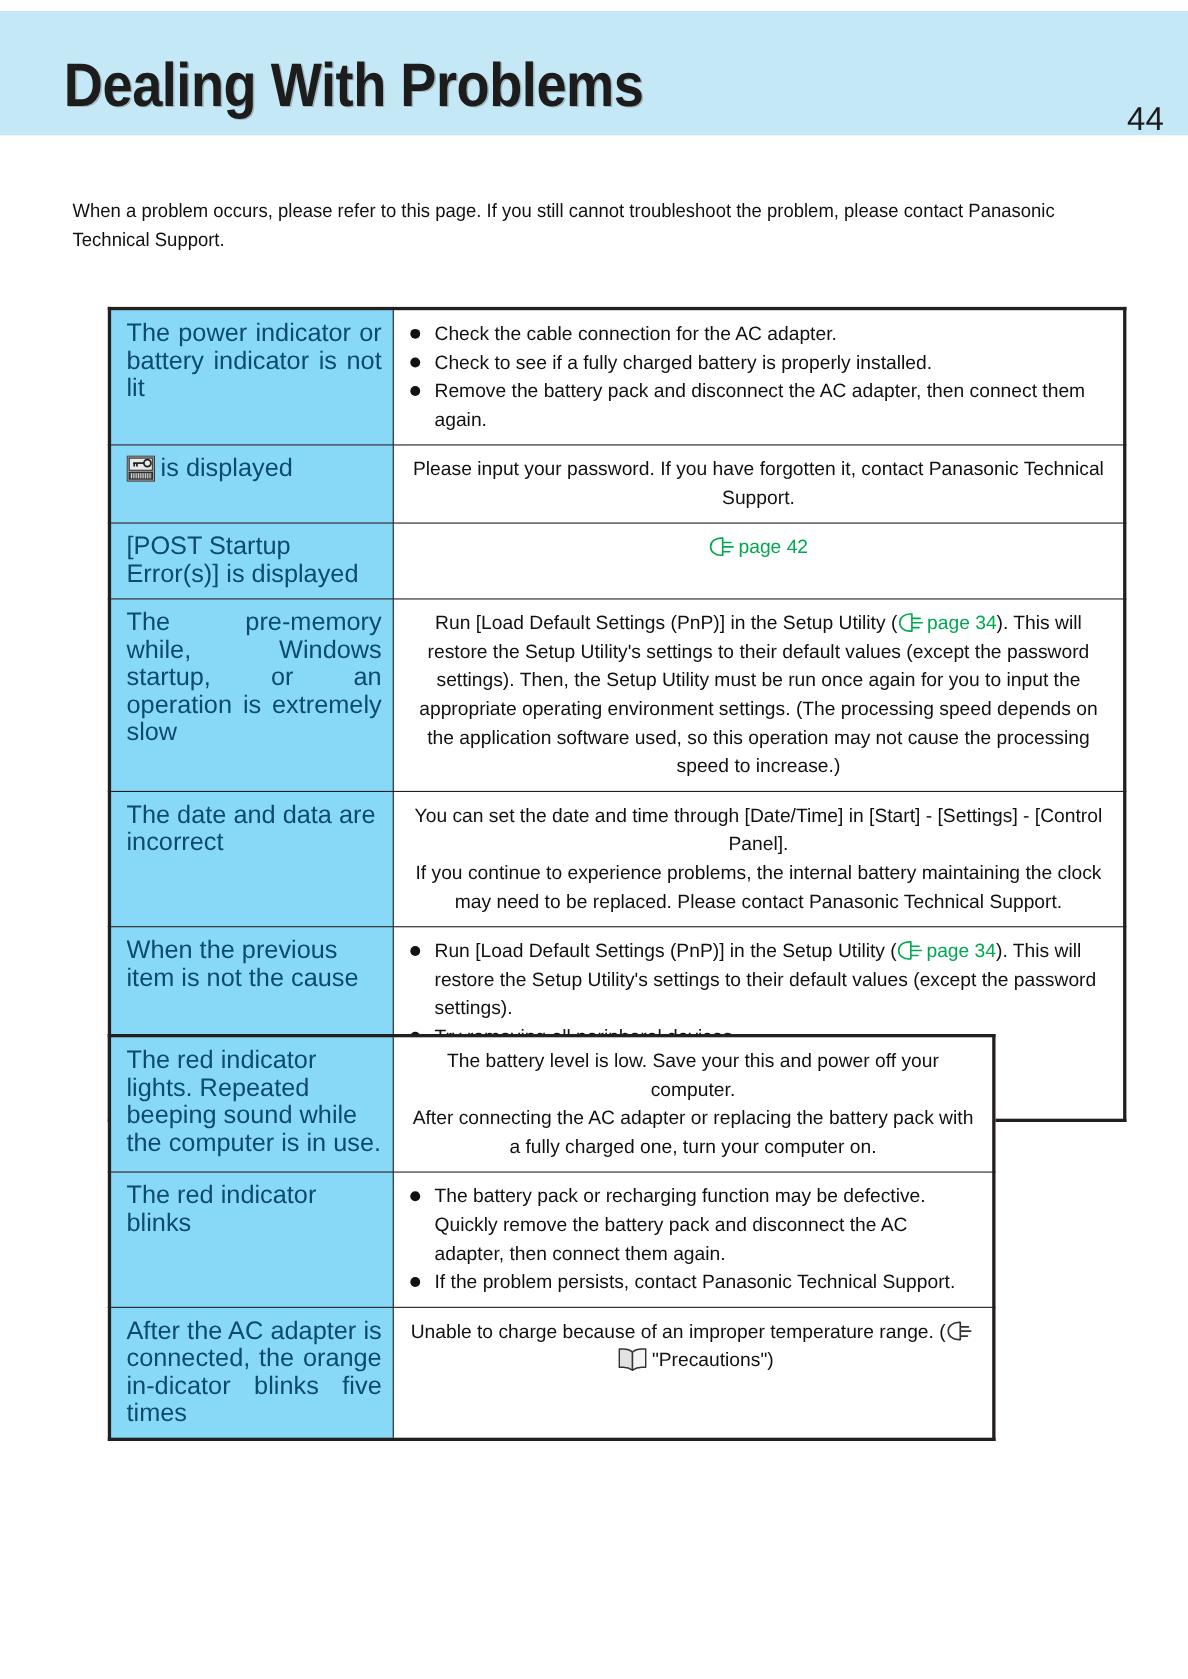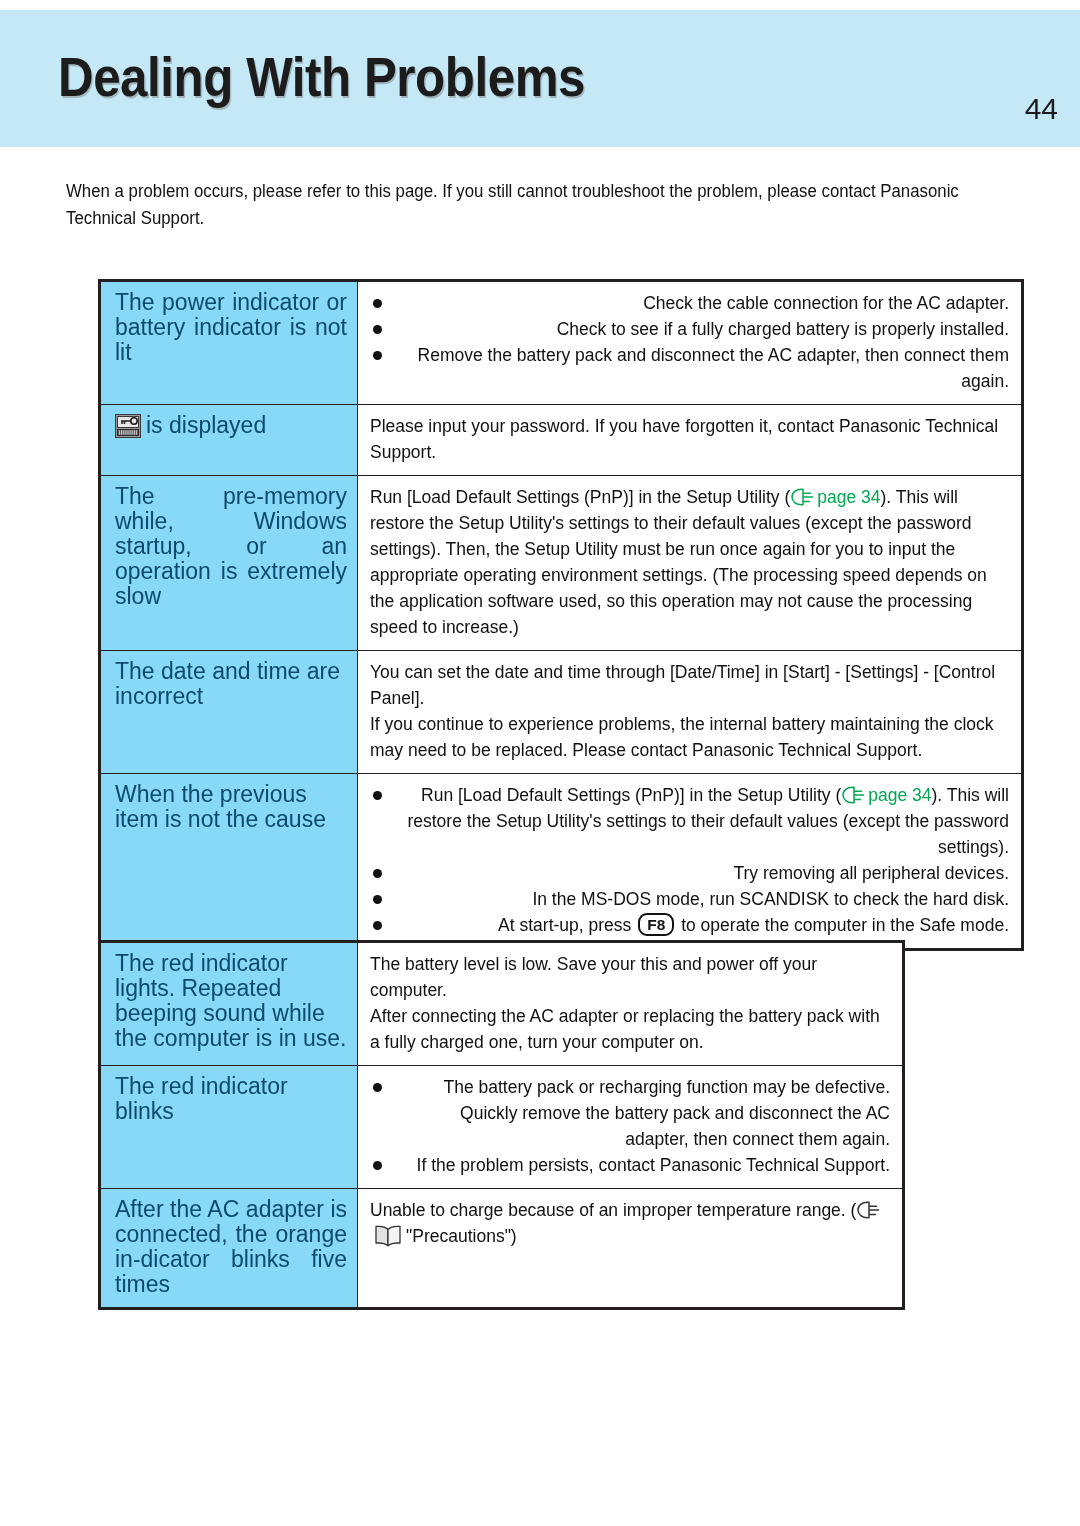--- a/index.html
+++ b/index.html
@@ -15,21 +15,21 @@
     color: #111111;
     overflow: hidden;
   }
 
   
   .header-banner {
     position: absolute;
     left: 0;
     top: 10px;
     width: 1080px;
-    height: 137px;
+    height: 113px;
     background: #c5e8f7;
     box-sizing: border-box;
   }
   .header-title {
     position: absolute;
     left: 58px;
     top: 34px;
     font-size: 56px;
     font-weight: bold;
     letter-spacing: -0.5px;
@@ -125,33 +125,32 @@
   
   ul.blist {
     list-style: none;
     margin: 0;
     padding: 0;
   }
   ul.blist > li {
     position: relative;
     padding-left: 25px;
     margin: 0;
-    text-align: right;
   }
   ul.blist > li::before {
     content: "";
     position: absolute;
     left: 3px;
     top: 9px;
     width: 9px;
     height: 9px;
     border-radius: 50%;
     background: #111;
   }
-  p.ln { margin: 0; }
+  p.ln { margin: 0; text-align: center; }
 
   
   .hand-icon {
     display: inline-block;
     vertical-align: -3px;
     width: 26px;
     height: 18px;
     margin-right: 1px;
   }
   .ref-link {
@@ -228,35 +227,45 @@
           <rect x="2.5" y="15.5" width="21" height="6" fill="#5d5d5d" stroke="#2a2a2a"></rect>
           <path d="M4.6 16.2 V20.8 M6.7 16.2 V20.8 M8.8 16.2 V20.8 M10.9 16.2 V20.8 M13 16.2 V20.8 M15.1 16.2 V20.8 M17.2 16.2 V20.8 M19.3 16.2 V20.8 M21.4 16.2 V20.8" stroke="#d8d8d8" stroke-width="0.9"></path>
         </svg>
       </span><span>is displayed</span>
     </td>
     <td class="sol">
       <p class="ln">Please input your password.  If you have forgotten it, contact Panasonic Technical Support.</p>
     </td>
   </tr>
 
+  <tr>
+    <td class="sym">
+      <div>[POST Startup Error(s)] is displayed</div>
+    </td>
+    <td class="sol">
+      <p class="ln"><span class="ref-link"><span class="hand-icon"><svg viewBox="0 0 26 18" width="26" height="18" aria-hidden="true">
+                  <path d="M11.5 1.2 C6.2 1.2 2 4.3 2 9 C2 13.7 6.2 16.8 11.5 16.8 L13 16.8 L13 13.6 L19.5 13.6 M13 9.1 L22.5 9.1 M13 5.2 L20.5 5.2 M13 16.8 C13 14.6 13 11.3 13 9.1 C13 7 13 3.4 13 1.2 L11.5 1.2" fill="none" stroke="#00a84f" stroke-width="1.5" stroke-linecap="round" stroke-linejoin="round"></path>
+                </svg></span><span class="reftext">page 42</span></span></p>
+    </td>
+  </tr>
 
   <tr>
     <td class="sym">
       <div class="just">The pre-memory while, Windows startup, or an operation is extremely slow</div>
     </td>
     <td class="sol">
       <p class="ln"><span>Run [Load Default Settings (PnP)] in the Setup Utility (</span><span class="ref-link"><span class="hand-icon"><svg viewBox="0 0 26 18" width="26" height="18" aria-hidden="true">
                   <path d="M11.5 1.2 C6.2 1.2 2 4.3 2 9 C2 13.7 6.2 16.8 11.5 16.8 L13 16.8 L13 13.6 L19.5 13.6 M13 9.1 L22.5 9.1 M13 5.2 L20.5 5.2 M13 16.8 C13 14.6 13 11.3 13 9.1 C13 7 13 3.4 13 1.2 L11.5 1.2" fill="none" stroke="#00a84f" stroke-width="1.5" stroke-linecap="round" stroke-linejoin="round"></path>
                 </svg></span><span class="reftext">page 34</span></span><span>). This will restore the Setup Utility's settings to their default values (except the password settings).  Then, the Setup Utility must be run once again for you to input the appropriate operating environment settings.  (The processing speed depends on the application software used, so this operation may not cause the processing speed to increase.)</span></p>
     </td>
   </tr>
 
   <tr>
     <td class="sym">
-      <div>The date and time are incorrect</div>
+      <div>The date and data are incorrect</div>
     </td>
     <td class="sol">
       <p class="ln">You can set the date and time through [Date/Time] in [Start] - [Settings] - [Control Panel].</p>
       <p class="ln">If you continue to experience problems, the internal battery maintaining the clock may need to be replaced.  Please contact Panasonic Technical Support.</p>
     </td>
   </tr>
 
   <tr>
     <td class="sym">
       <div>When the previous item is not the cause</div>

